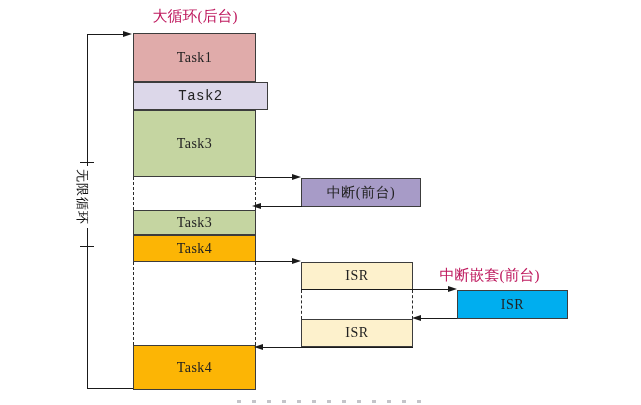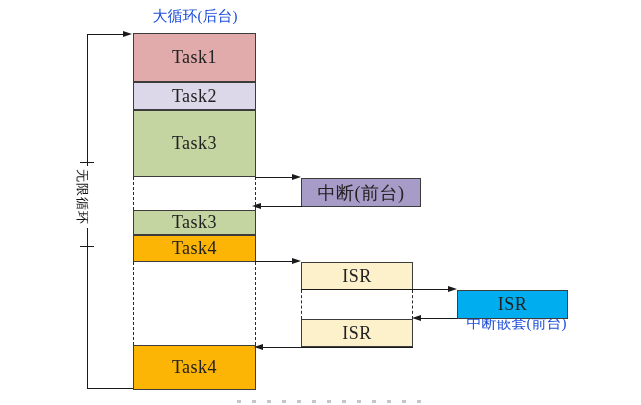--- a/index.html
+++ b/index.html
@@ -3,35 +3,35 @@
 <meta charset="utf-8">
 <style>
   html,body{margin:0;padding:0;background:#ffffff;}
   #canvas{
     position:relative;width:641px;height:405px;background:#ffffff;overflow:hidden;
     font-family:"Liberation Serif","DejaVu Serif",serif;color:#1f1f1f;
   }
   .box{
     position:absolute;box-sizing:border-box;border:1px solid #3c3c3c;
     display:flex;align-items:center;justify-content:center;
-    font-size:18px;color:#222;letter-spacing:.5px;text-align:center;
+    font-size:14px;color:#222;letter-spacing:.5px;text-align:center;
   }
   .gapseg{
     position:absolute;box-sizing:border-box;background:transparent;
     border-left:1px dashed #2a2a2a;border-right:1px dashed #2a2a2a;
   }
   .hline{position:absolute;height:1px;background:#1a1a1a;}
   .vline{position:absolute;width:1px;background:#1a1a1a;}
   .head-r{position:absolute;width:0;height:0;
     border-top:3px solid transparent;border-bottom:3px solid transparent;
     border-left:9px solid #1a1a1a;}
   .head-l{position:absolute;width:0;height:0;
     border-top:3px solid transparent;border-bottom:3px solid transparent;
     border-right:9px solid #1a1a1a;}
-  .title{position:absolute;font-size:15px;text-align:center;color:#1d4ed8;white-space:nowrap;}
+  .title{position:absolute;font-size:15px;text-align:center;color:#be185d;white-space:nowrap;}
   .rotlabel{
     position:absolute;left:89px;top:166px;font-size:13px;line-height:14px;
     white-space:nowrap;transform:rotate(90deg);transform-origin:0 0;
     background:#fff;padding:0 3px;letter-spacing:1px;color:#111;
   }
   .tick{position:absolute;width:14px;height:1px;background:#1a1a1a;}
   .caption-remnant{
     position:absolute;left:237px;top:400px;width:186px;height:3px;opacity:.45;
     background:repeating-linear-gradient(90deg,#7d7d88 0 4px,transparent 4px 15px);
   }
@@ -45,35 +45,35 @@
 
   <div class="vline" style="left:87px;top:34px;height:354px;"></div>
   <div class="hline" style="left:87px;top:34px;width:36px;"></div>
   <div class="head-r" style="left:123px;top:31px;"></div>
   <div class="hline" style="left:87px;top:388px;width:46px;"></div>
   <div class="tick" style="left:80px;top:162px;"></div>
   <div class="tick" style="left:80px;top:246px;"></div>
   <div class="rotlabel">无限循环</div>
 
   <div class="box" style="left: 133px; top: 33px; width: 123px; height: 49px; background: rgb(224, 171, 170);">Task1</div>
-  <div class="box" style="left: 133px; top: 82px; width: 123px; height: 28px; background: rgb(220, 215, 233);">Task2</div>
+  <div class="box" style="left: 133px; top: 82px; width: 135px; height: 28px; background: rgb(220, 215, 233); font-family: Liberation Mono, monospace;">Task2</div>
   <div class="box" style="left: 133px; top: 110px; width: 123px; height: 67px; background: rgb(197, 213, 161);">Task3</div>
   <div class="gapseg" style="left:133px;top:177px;width:123px;height:33px;"></div>
   <div class="box" style="left: 133px; top: 210px; width: 123px; height: 25px; background: rgb(197, 213, 161);">Task3</div>
   <div class="box" style="left: 133px; top: 235px; width: 123px; height: 27px; background: rgb(252, 181, 5);">Task4</div>
   <div class="gapseg" style="left:133px;top:262px;width:123px;height:83px;"></div>
   <div class="box" style="left: 133px; top: 345px; width: 123px; height: 45px; background: rgb(252, 181, 5);">Task4</div>
 
   <div class="box" style="left: 301px; top: 178px; width: 120px; height: 29px; background: rgb(167, 155, 199);">中断(前台)</div>
 
   <div class="box" style="left: 301px; top: 262px; width: 112px; height: 28px; background: rgb(253, 241, 204);">ISR</div>
   <div class="gapseg" style="left:301px;top:290px;width:112px;height:29px;"></div>
   <div class="box" style="left: 301px; top: 319px; width: 112px; height: 28px; background: rgb(253, 241, 204);">ISR</div>
 
-  <div class="title" style="left:444px;top:266px;width:145px;margin-top:48px;">中断嵌套(前台)</div>
+  <div class="title" style="left:417px;top:266px;width:145px;">中断嵌套(前台)</div>
   <div class="box" style="left: 457px; top: 290px; width: 111px; height: 29px; background: rgb(0, 174, 239);">ISR</div>
 
   <div class="hline" style="left:255px;top:177px;width:37px;"></div>
   <div class="head-r" style="left:292px;top:174px;"></div>
 
   <div class="hline" style="left:261px;top:206px;width:41px;"></div>
   <div class="head-l" style="left:252px;top:203px;"></div>
 
   <div class="hline" style="left:255px;top:261px;width:37px;"></div>
   <div class="head-r" style="left:292px;top:258px;"></div>

